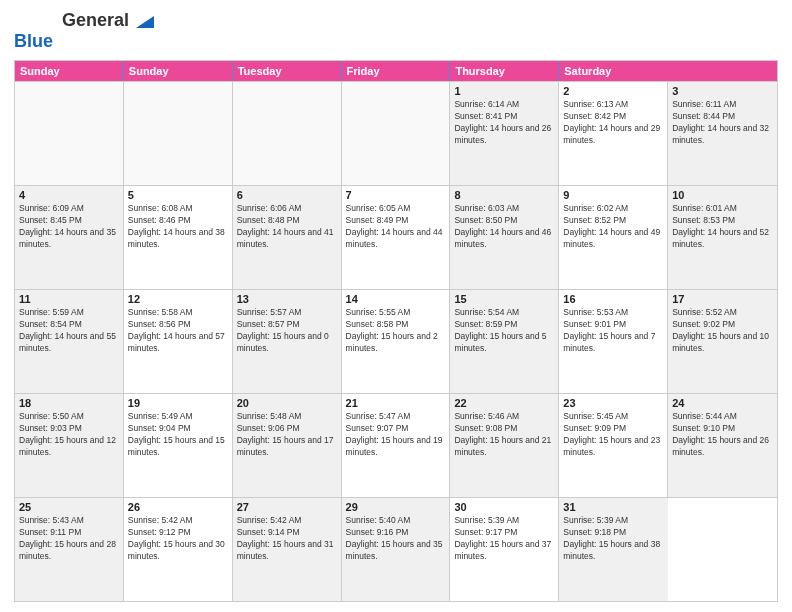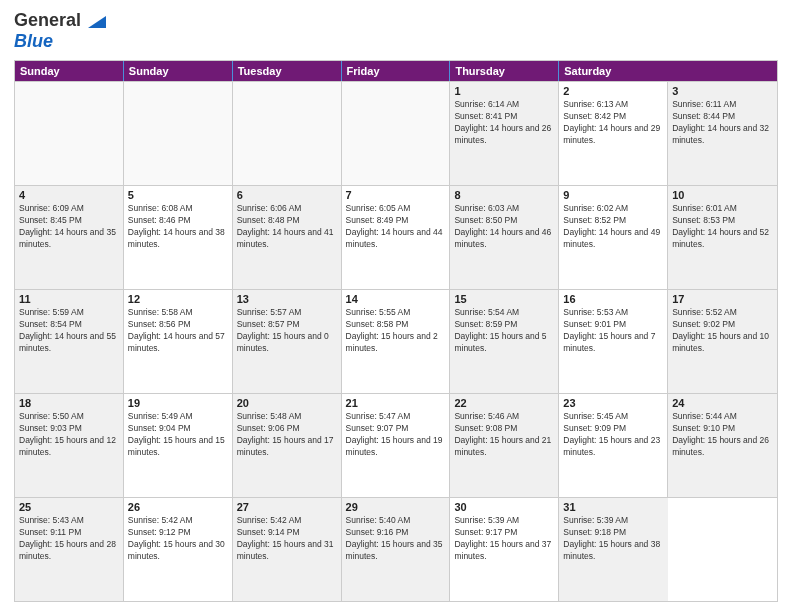--- a/index.html
+++ b/index.html
@@ -21,21 +21,21 @@
       display: flex;
       justify-content: space-between;
       align-items: flex-start;
       margin-bottom: 8px;
     }
     .logo {
       display: flex;
       align-items: center;
     }
     .logo-general { color: #333; }
-    .logo-blue { color: #1565C0; font-style: italic; }
+    .logo-blue { color: #1565C0; }
     .title-block {
       text-align: right;
     }
     .month-title {
       font-size: 32px;
       font-weight: bold;
       color: #222;
     }
     .location {
       font-size: 14px;
@@ -43,21 +43,21 @@
     }
     .calendar {
       flex: 1;
       display: flex;
       flex-direction: column;
       border: 1px solid #ccc;
     }
     .cal-header {
       display: grid;
       grid-template-columns: repeat(7, 1fr);
-      background: #701a75;
+      background: #ec4899;
     }
     .cal-header-cell {
       color: #fff;
       font-size: 11px;
       font-weight: bold;
       padding: 4px 5px;
       text-align: left;
       border-right: 1px solid #4a90d9;
     }
     .cal-header-cell:last-child { border-right: none; }
@@ -97,21 +97,21 @@
       color: #333;
     }
   </style>
 </head>
 <body>
 
 <div class="page">
   <div class="header">
     <div class="logo">
       <div>
-        <div style="display:flex;align-items:center;">
+        <div style="display:flex;align-items:center;margin-left:48px;">
           <div>
             <span class="logo-general" style="font-size:18px;font-weight:bold;color:#333;">General</span>
             <svg width="18" height="12" viewBox="0 0 18 12" style="display:inline-block;margin-left:2px;vertical-align:middle;">
               <polygon points="0,12 18,12 18,0" fill="#1565C0"></polygon>
             </svg>
           </div>
         </div>
         <div>
           <span class="logo-blue" style="font-size:18px;font-weight:bold;color:#1565C0;">Blue</span>
         </div>

